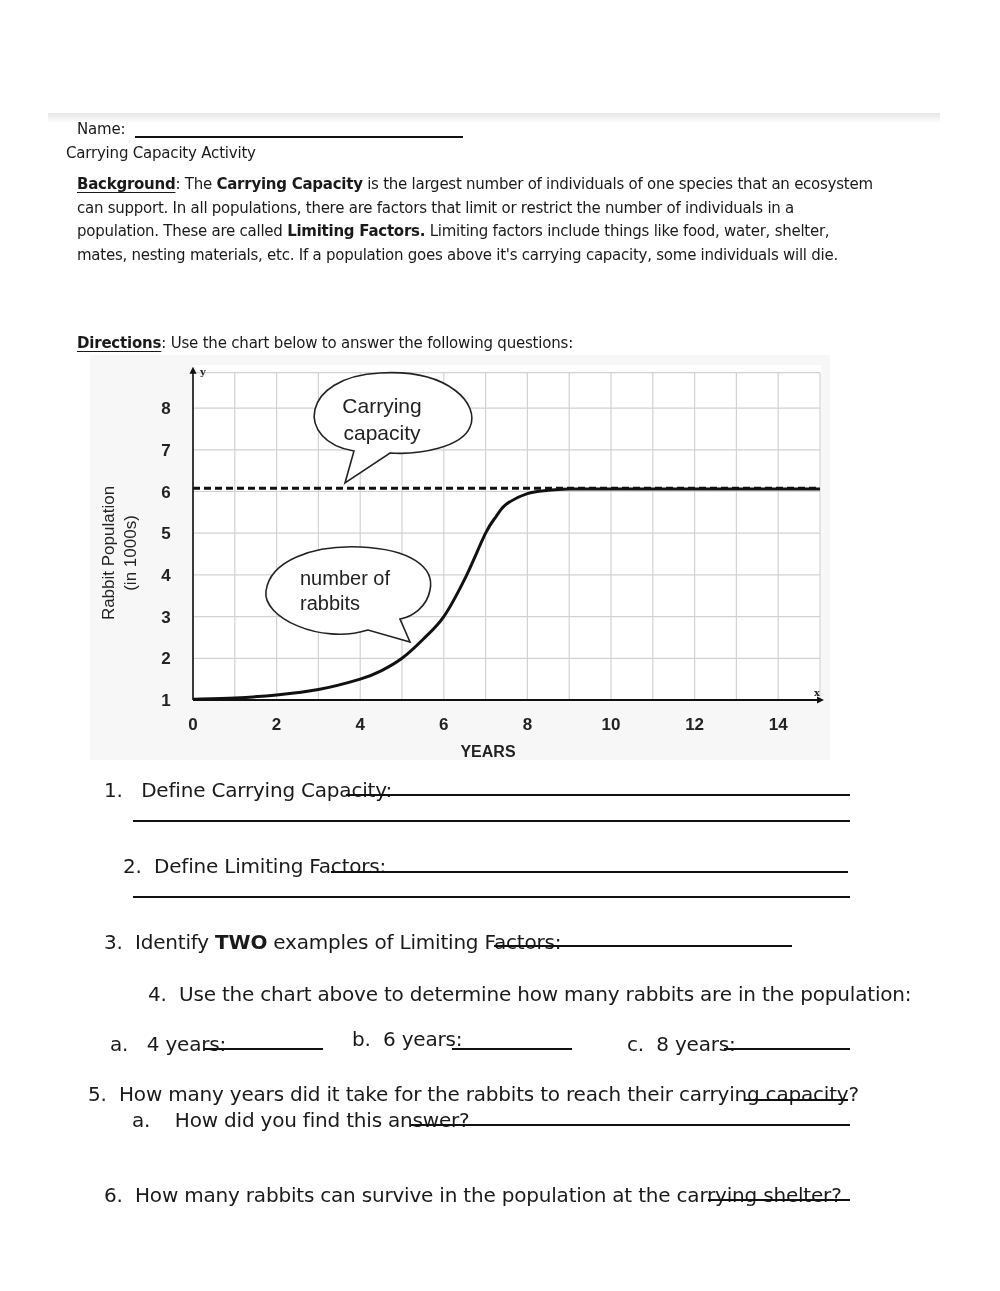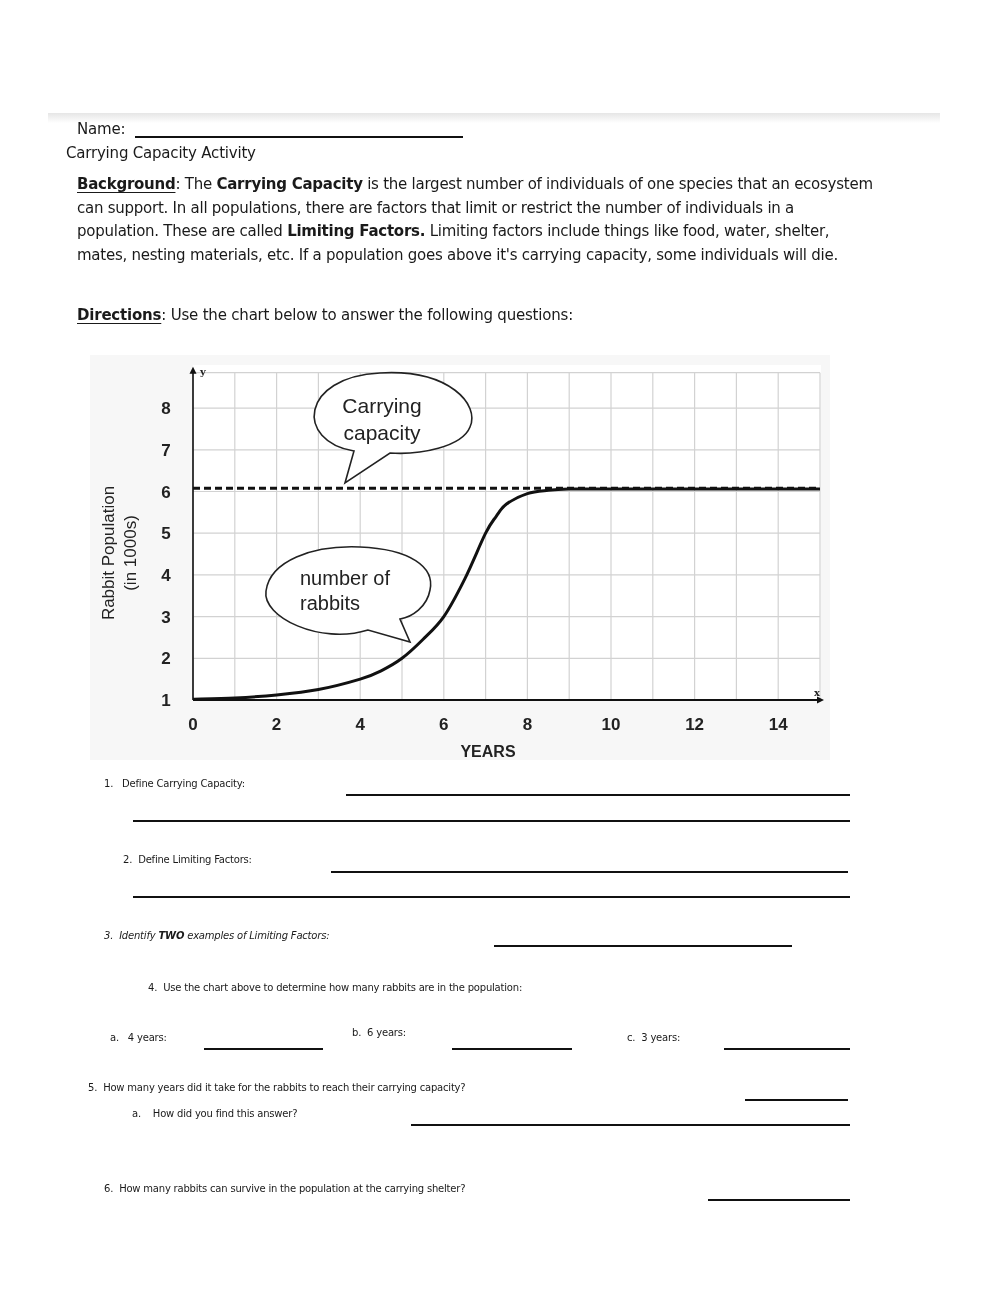--- a/index.html
+++ b/index.html
@@ -6,36 +6,36 @@
   body { width:1000px; height:1291px; position:relative; overflow:hidden;
          font-family:"DejaVu Sans", sans-serif; color:#1a1a1a; }
   .topband { position:absolute; left:48px; top:113px; width:892px; height:10px;
              background:linear-gradient(#e6e6e6,#ffffff); }
   .txt { position:absolute; font-size:15px; line-height:23.5px; white-space:nowrap; letter-spacing:-0.2px;text-align:center; }
   .u { text-decoration:underline; font-weight:bold; text-underline-offset:3px; }
   b { font-weight:bold; }
   .line { position:absolute; height:2px; background:#111; }
   .para { position:absolute; left:77px; top:173px; width:800px; font-size:15px; line-height:23.7px; letter-spacing:-0.25px; }
   #chart { position:absolute; left:90px; top:355px; }
-  .q { position:absolute; font-size:10px; white-space:nowrap; letter-spacing:-0.2px; }
+  .q { position:absolute; font-size:20px; white-space:nowrap; letter-spacing:-0.2px; }
 </style>
 </head>
 <body>
 
 <div class="topband"></div>
 
 <div class="txt" style="left:77px;top:118px;">Name:</div>
 <div class="line" style="left:135px;top:136px;width:328px;"></div>
 <div class="txt" style="left:66px;top:142px;">Carrying Capacity Activity</div>
 
 <div class="para">
   <span class="u">Background</span><span>:   The </span><b>Carrying Capacity</b><span> is the largest number of individuals of one species that an ecosystem can support.  In all populations, there are factors that limit or restrict the number of individuals in a population.  These are called </span><b>Limiting Factors.</b><span>  Limiting factors include things like food, water, shelter, mates, nesting materials, etc.  If a population goes above it's carrying capacity, some individuals will die.</span>
 </div>
 
-<div class="txt" style="left:77px;top:304px;">
+<div class="txt" style="left:77px;top:332px;">
   <span class="u">Directions</span><span>:   Use the chart below to answer the following questions:</span>
 </div>
 
 <svg id="chart" width="740" height="405" viewBox="0 0 740 405">
   <rect x="0" y="0" width="740" height="405" fill="#f7f7f7"></rect>
   <rect x="103" y="10" width="628" height="335" fill="#ffffff"></rect>
   <g id="grid">
       <line x1="103" x2="103" y1="17.654999999999973" y2="345" stroke="#d2d2d2" stroke-width="1.2"></line>
       <line x1="144.8" x2="144.8" y1="17.654999999999973" y2="345" stroke="#d2d2d2" stroke-width="1.2"></line>
       <line x1="186.6" x2="186.6" y1="17.654999999999973" y2="345" stroke="#d2d2d2" stroke-width="1.2"></line>
@@ -113,38 +113,38 @@
 </div>
 <div class="line" style="left:346px;top:794px;width:504px;"></div>
 <div class="line" style="left:133px;top:820px;width:717px;"></div>
 
 <div class="q" style="left:104px;top:854px;margin-left:19px;">
   <span>2.</span>&nbsp; <span>Define Limiting Factors:</span>
 </div>
 <div class="line" style="left:331px;top:871px;width:517px;"></div>
 <div class="line" style="left:133px;top:896px;width:717px;"></div>
 
-<div class="q" style="left:104px;top:930px;font-style:italic;">
+<div class="q" style="left:104px;top:930px;">
   <span>3.</span>&nbsp; <span>Identify </span><b>TWO</b><span> examples of Limiting Factors:</span>
 </div>
 <div class="line" style="left:494px;top:945px;width:298px;"></div>
 
 <div class="q" style="left:104px;top:982px;margin-left:44px;">
   <span>4.</span>&nbsp; <span>Use the chart above to determine how many rabbits are in the population:</span>
 </div>
 <div class="q" style="left:110px;top:1032px;">
   <span>a.</span>&nbsp;&nbsp; <span>4 years:</span>
 </div>
 <div class="line" style="left:204px;top:1048px;width:119px;"></div>
 <div class="q" style="left:352px;top:984px;margin-top:43px;">
   <span>b.</span>&nbsp; <span>6 years:</span>
 </div>
 <div class="line" style="left:452px;top:1048px;width:120px;"></div>
 <div class="q" style="left:627px;top:1032px;">
-  <span>c.</span>&nbsp; <span>3 years:</span>
+  <span>c.</span>&nbsp; <span>8 years:</span>
 </div>
 <div class="line" style="left:724px;top:1048px;width:126px;"></div>
 
 <div class="q" style="left:88px;top:1082px;">
   <span>5.</span>&nbsp; <span>How many years did it take for the rabbits to reach their carrying capacity?</span>
 </div>
 <div class="line" style="left:745px;top:1099px;width:103px;"></div>
 <div class="q" style="left:132px;top:1108px;">
   <span>a.</span>&nbsp;&nbsp;&nbsp; <span>How did you find this answer?</span>
 </div>

